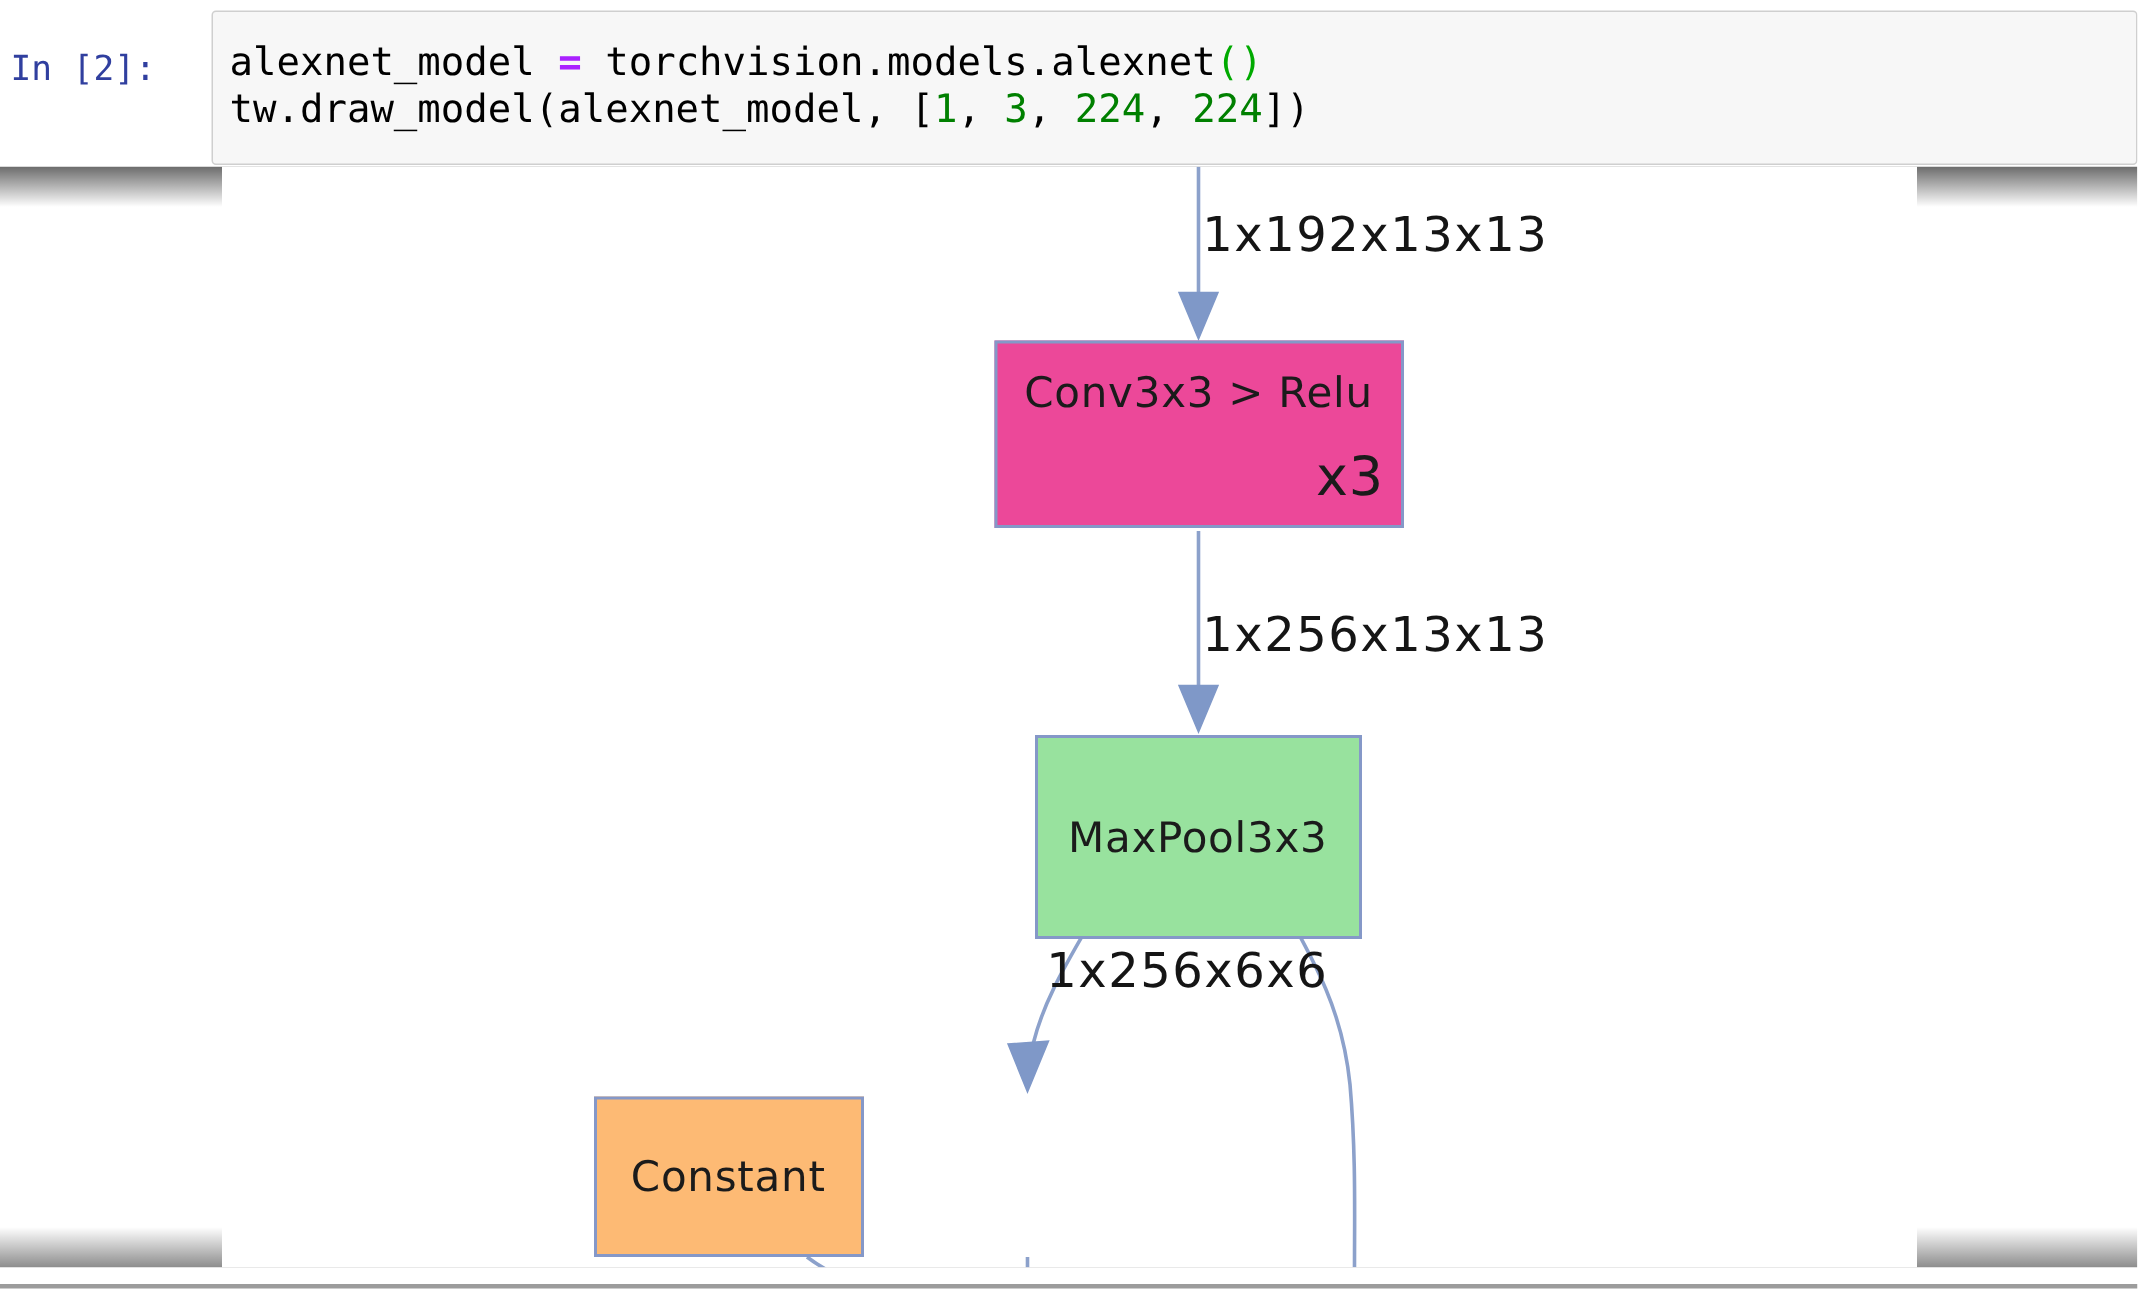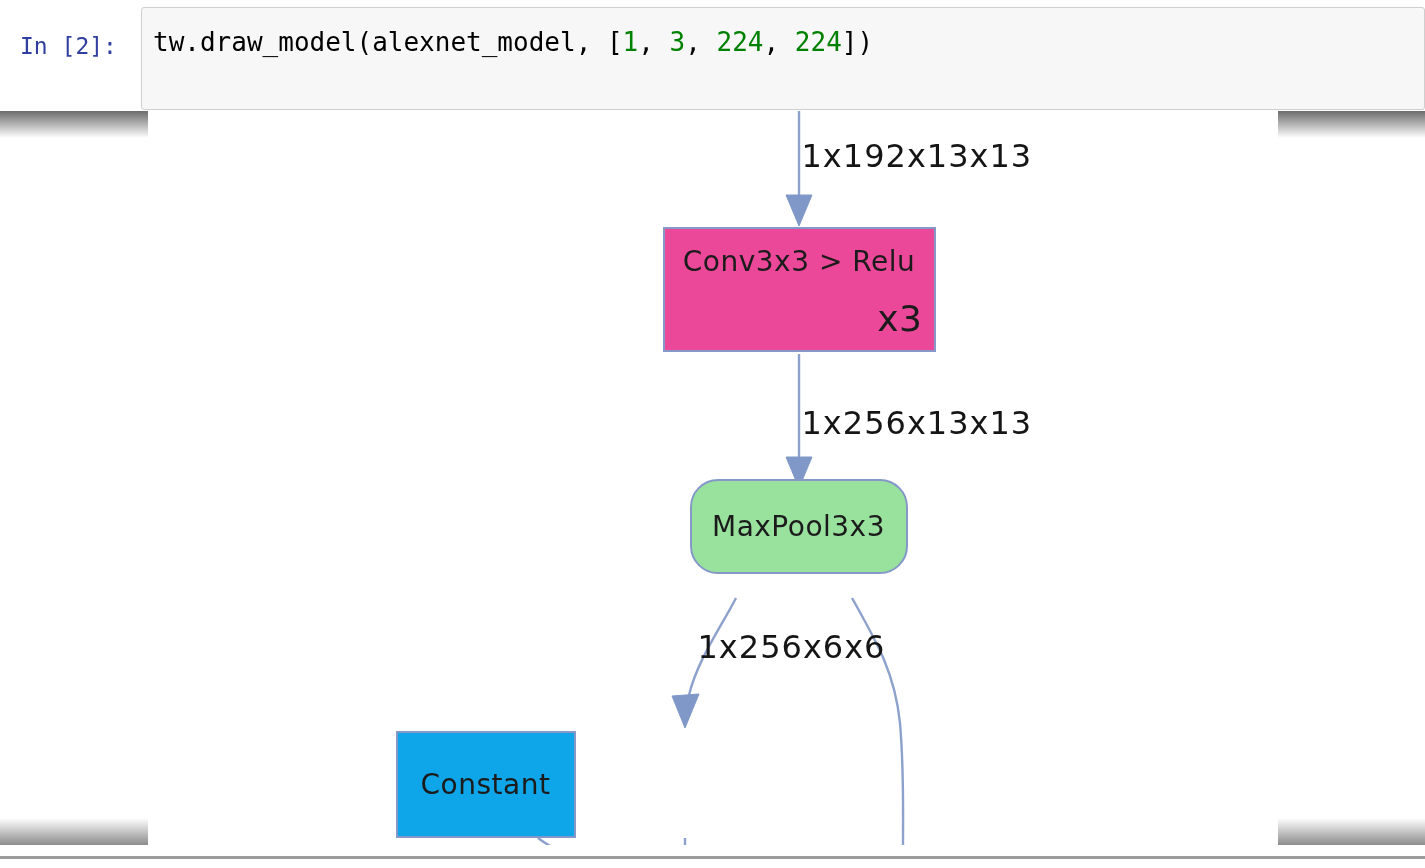--- a/index.html
+++ b/index.html
@@ -6,21 +6,21 @@
     --edge:#8CA1CB; --arrow:#7F98C8; --node-border:#8598C8;
     --node-text:#1b1b1b; --label-text:#151515;
   }
   *{margin:0;padding:0;box-sizing:border-box;}
   html,body{width:1425px;height:868px;overflow:hidden;background:#ffffff;
     font-family:"DejaVu Sans",sans-serif;}
   .page{position:relative;width:1425px;height:868px;background:#fff;}
 
   
   .prompt{
-    position:absolute;left:20px;top:33px;
+    position:absolute;left:7px;top:33px;
     font-family:"DejaVu Sans Mono","Liberation Mono",monospace;
     font-size:23px;color:#303F9F;white-space:pre;
   }
   .input-area{
     position:absolute;left:141px;top:7px;width:1284px;height:103px;
     background:#F7F7F7;border:1px solid #CFCFCF;border-radius:3px;
     padding:19px 0 0 11px;overflow:hidden;
   }
   .code-line{
     font-family:"DejaVu Sans Mono","Liberation Mono",monospace;
@@ -47,21 +47,21 @@
   .graph-svg path{stroke:var(--edge);stroke-width:2.4;fill:none;}
   .graph-svg polygon{fill:var(--arrow);stroke:var(--arrow);}
 
   .gnode{
     position:absolute;border:2px solid var(--node-border);
     color:var(--node-text);font-size:28px;letter-spacing:0.5px;
     display:flex;align-items:center;justify-content:center;
   }
   .gnode.conv{left:515px;top:116px;width:273px;height:125px;
     align-items:flex-start;padding-top:16px;}
-  .gnode.maxpool{left:542px;top:368px;width:218px;height:95px;border-radius:28px;}
+  .gnode.maxpool{left:542px;top:379px;width:218px;height:136px;}
   .gnode.constant{left:248px;top:620px;width:180px;height:107px;}
   .gnode.shape{left:463px;top:620px;width:147px;height:107px;}
   .gnode-badge{position:absolute;right:11px;bottom:11px;font-size:36px;}
 
   .edge-label{
     position:absolute;font-size:32px;letter-spacing:1px;color:var(--label-text);
     white-space:pre;
   }
   .edge-label.l1{left:654px;top:26px;}
   .edge-label.l2{left:654px;top:293px;}
@@ -71,20 +71,21 @@
   .divider{position:absolute;left:0;top:856px;width:1425px;height:3px;background:#9C9C9C;}
 </style>
 </head>
 <body>
 
 <div class="page">
 
   <div class="prompt">In [2]:</div>
 
   <div class="input-area">
+    <pre class="code-line"><span>alexnet_model </span><span class="cm-op">=</span><span> torchvision.models.alexnet</span><span class="cm-bracket">()</span></pre>
     <pre class="code-line"><span>tw.draw_model(alexnet_model, [</span><span class="cm-num">1</span><span>, </span><span class="cm-num">3</span><span>, </span><span class="cm-num">224</span><span>, </span><span class="cm-num">224</span><span>])</span></pre>
   </div>
 
   <div class="output-area">
     <div class="shadow top"></div>
     <div class="shadow bottom"></div>
 
     <div class="graph-image">
       <svg class="graph-svg" viewBox="0 0 1130 734">
         <path d="M651,0 L651,86"></path>
@@ -98,21 +99,21 @@
         <path d="M537,727 L537,737"></path>
       </svg>
 
       <div class="gnode conv" style="background: #ec4899;">
         <div class="gnode-label">Conv3x3 &gt; Relu</div>
         <div class="gnode-badge">x3</div>
       </div>
       <div class="gnode maxpool" style="background: rgb(152, 226, 158);">
         <div class="gnode-label">MaxPool3x3</div>
       </div>
-      <div class="gnode constant" style="background: #0ea5e9;">
+      <div class="gnode constant" style="background: #fdba74;">
         <div class="gnode-label">Constant</div>
       </div>
 
       <div class="edge-label l1">1x192x13x13</div>
       <div class="edge-label l2">1x256x13x13</div>
       <div class="edge-label l3">1x256x6x6</div>
     </div>
   </div>
 
   <div class="divider"></div>

